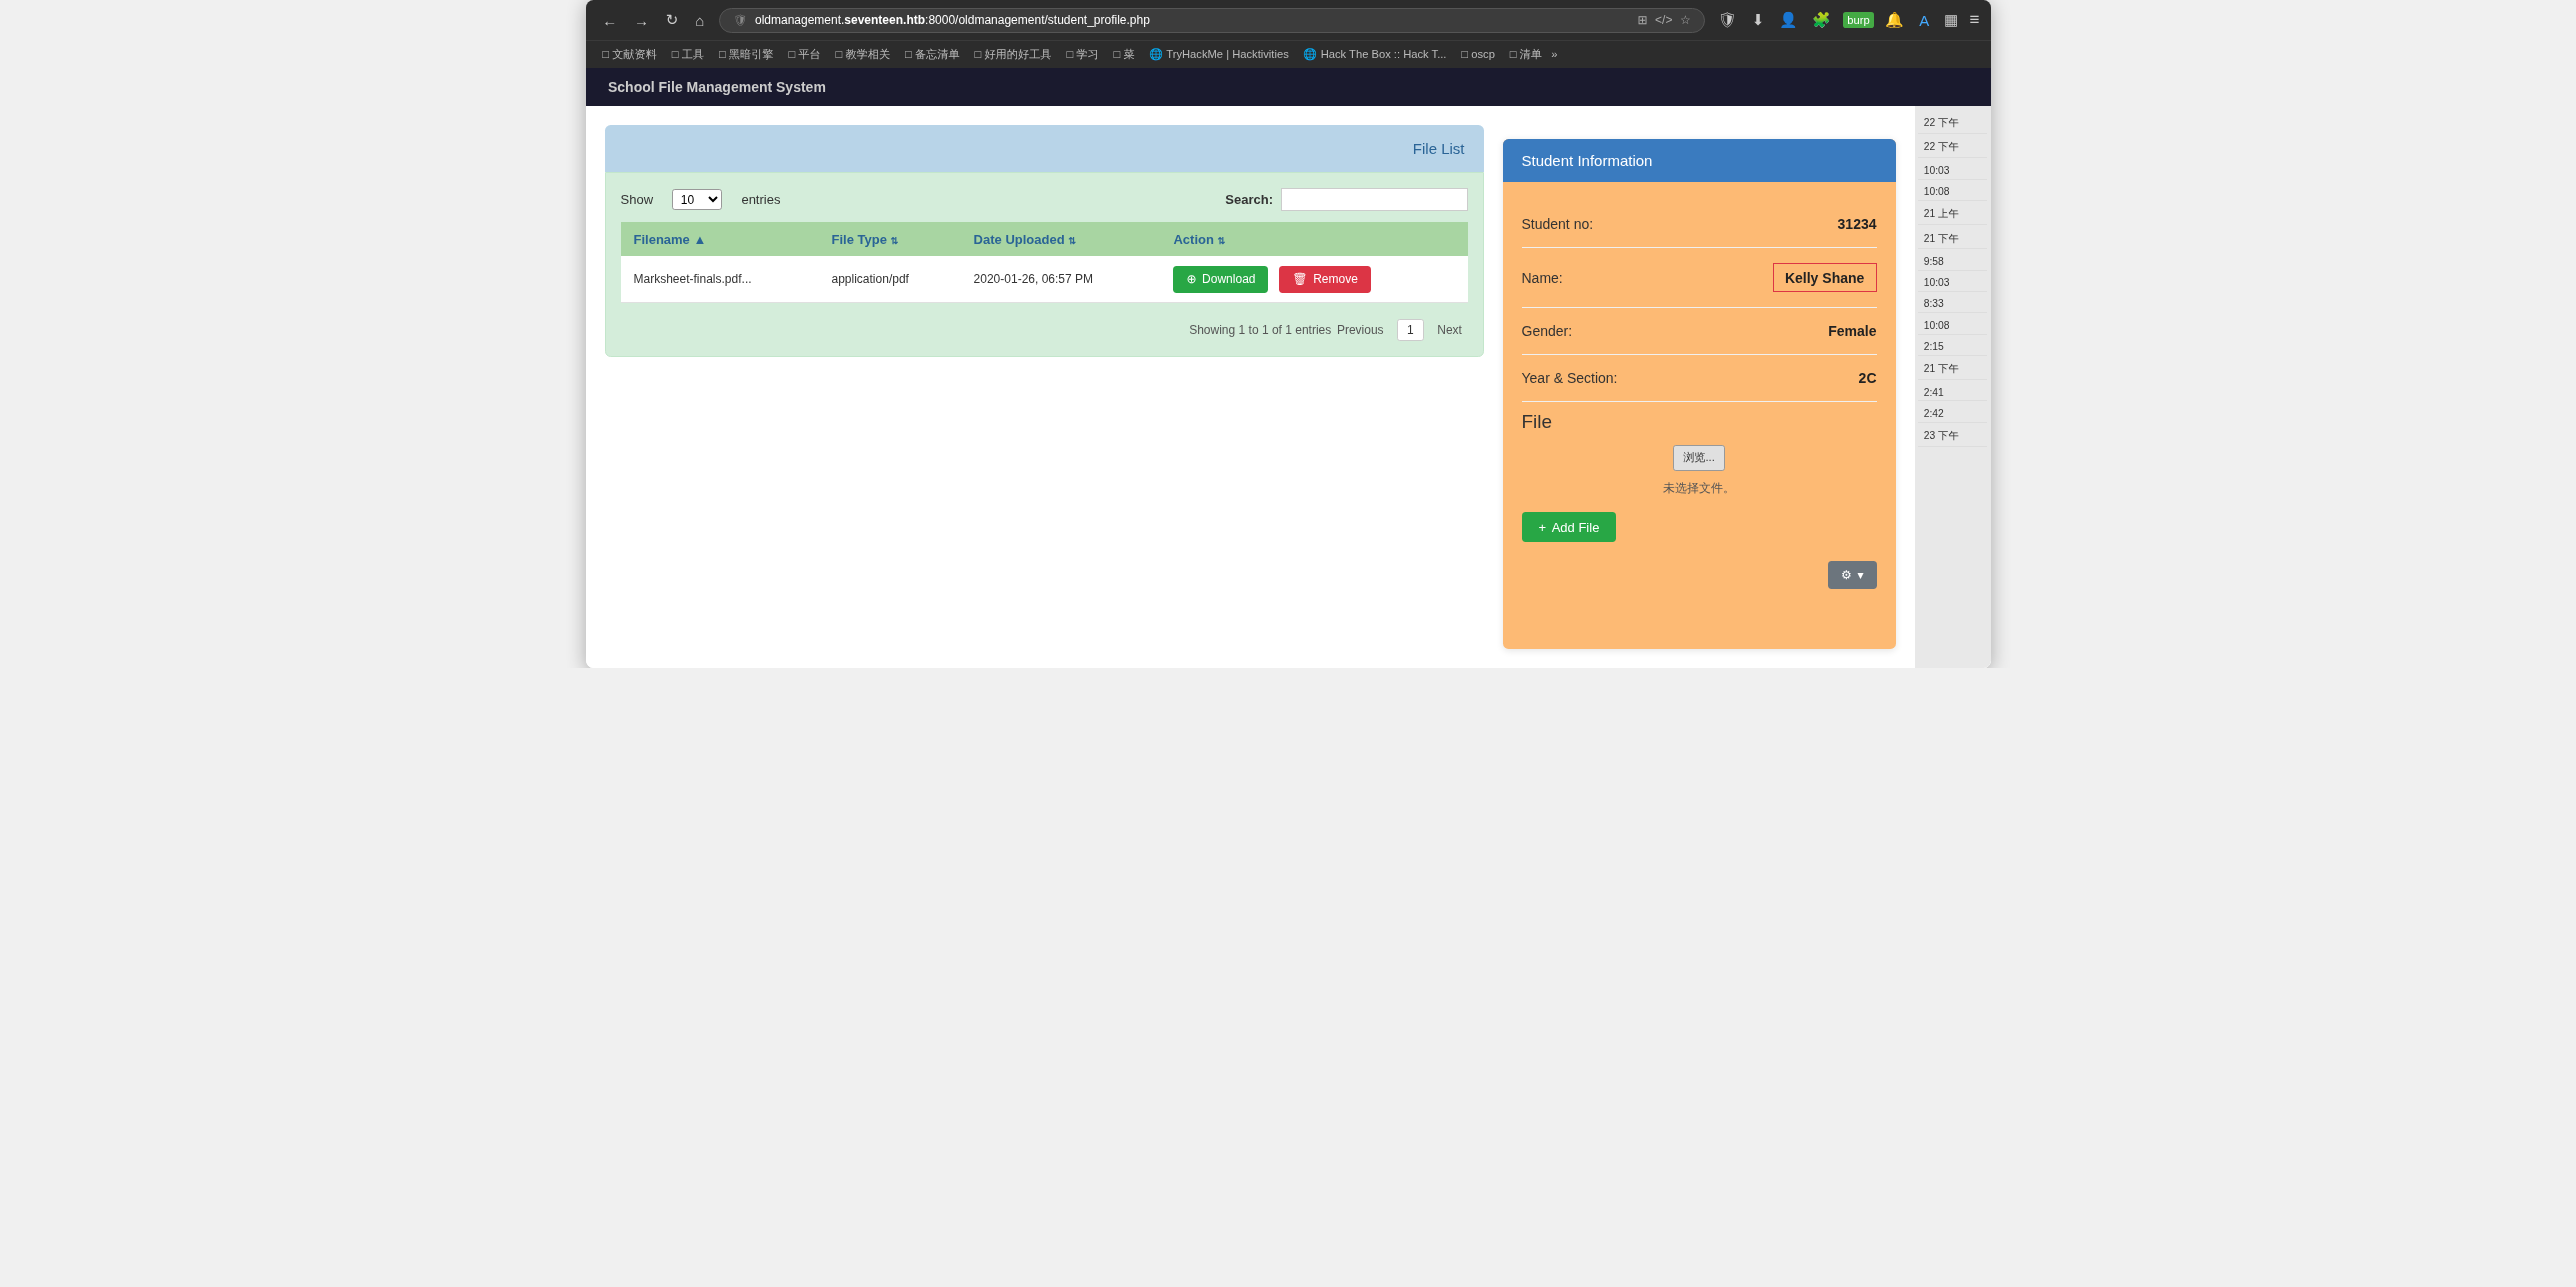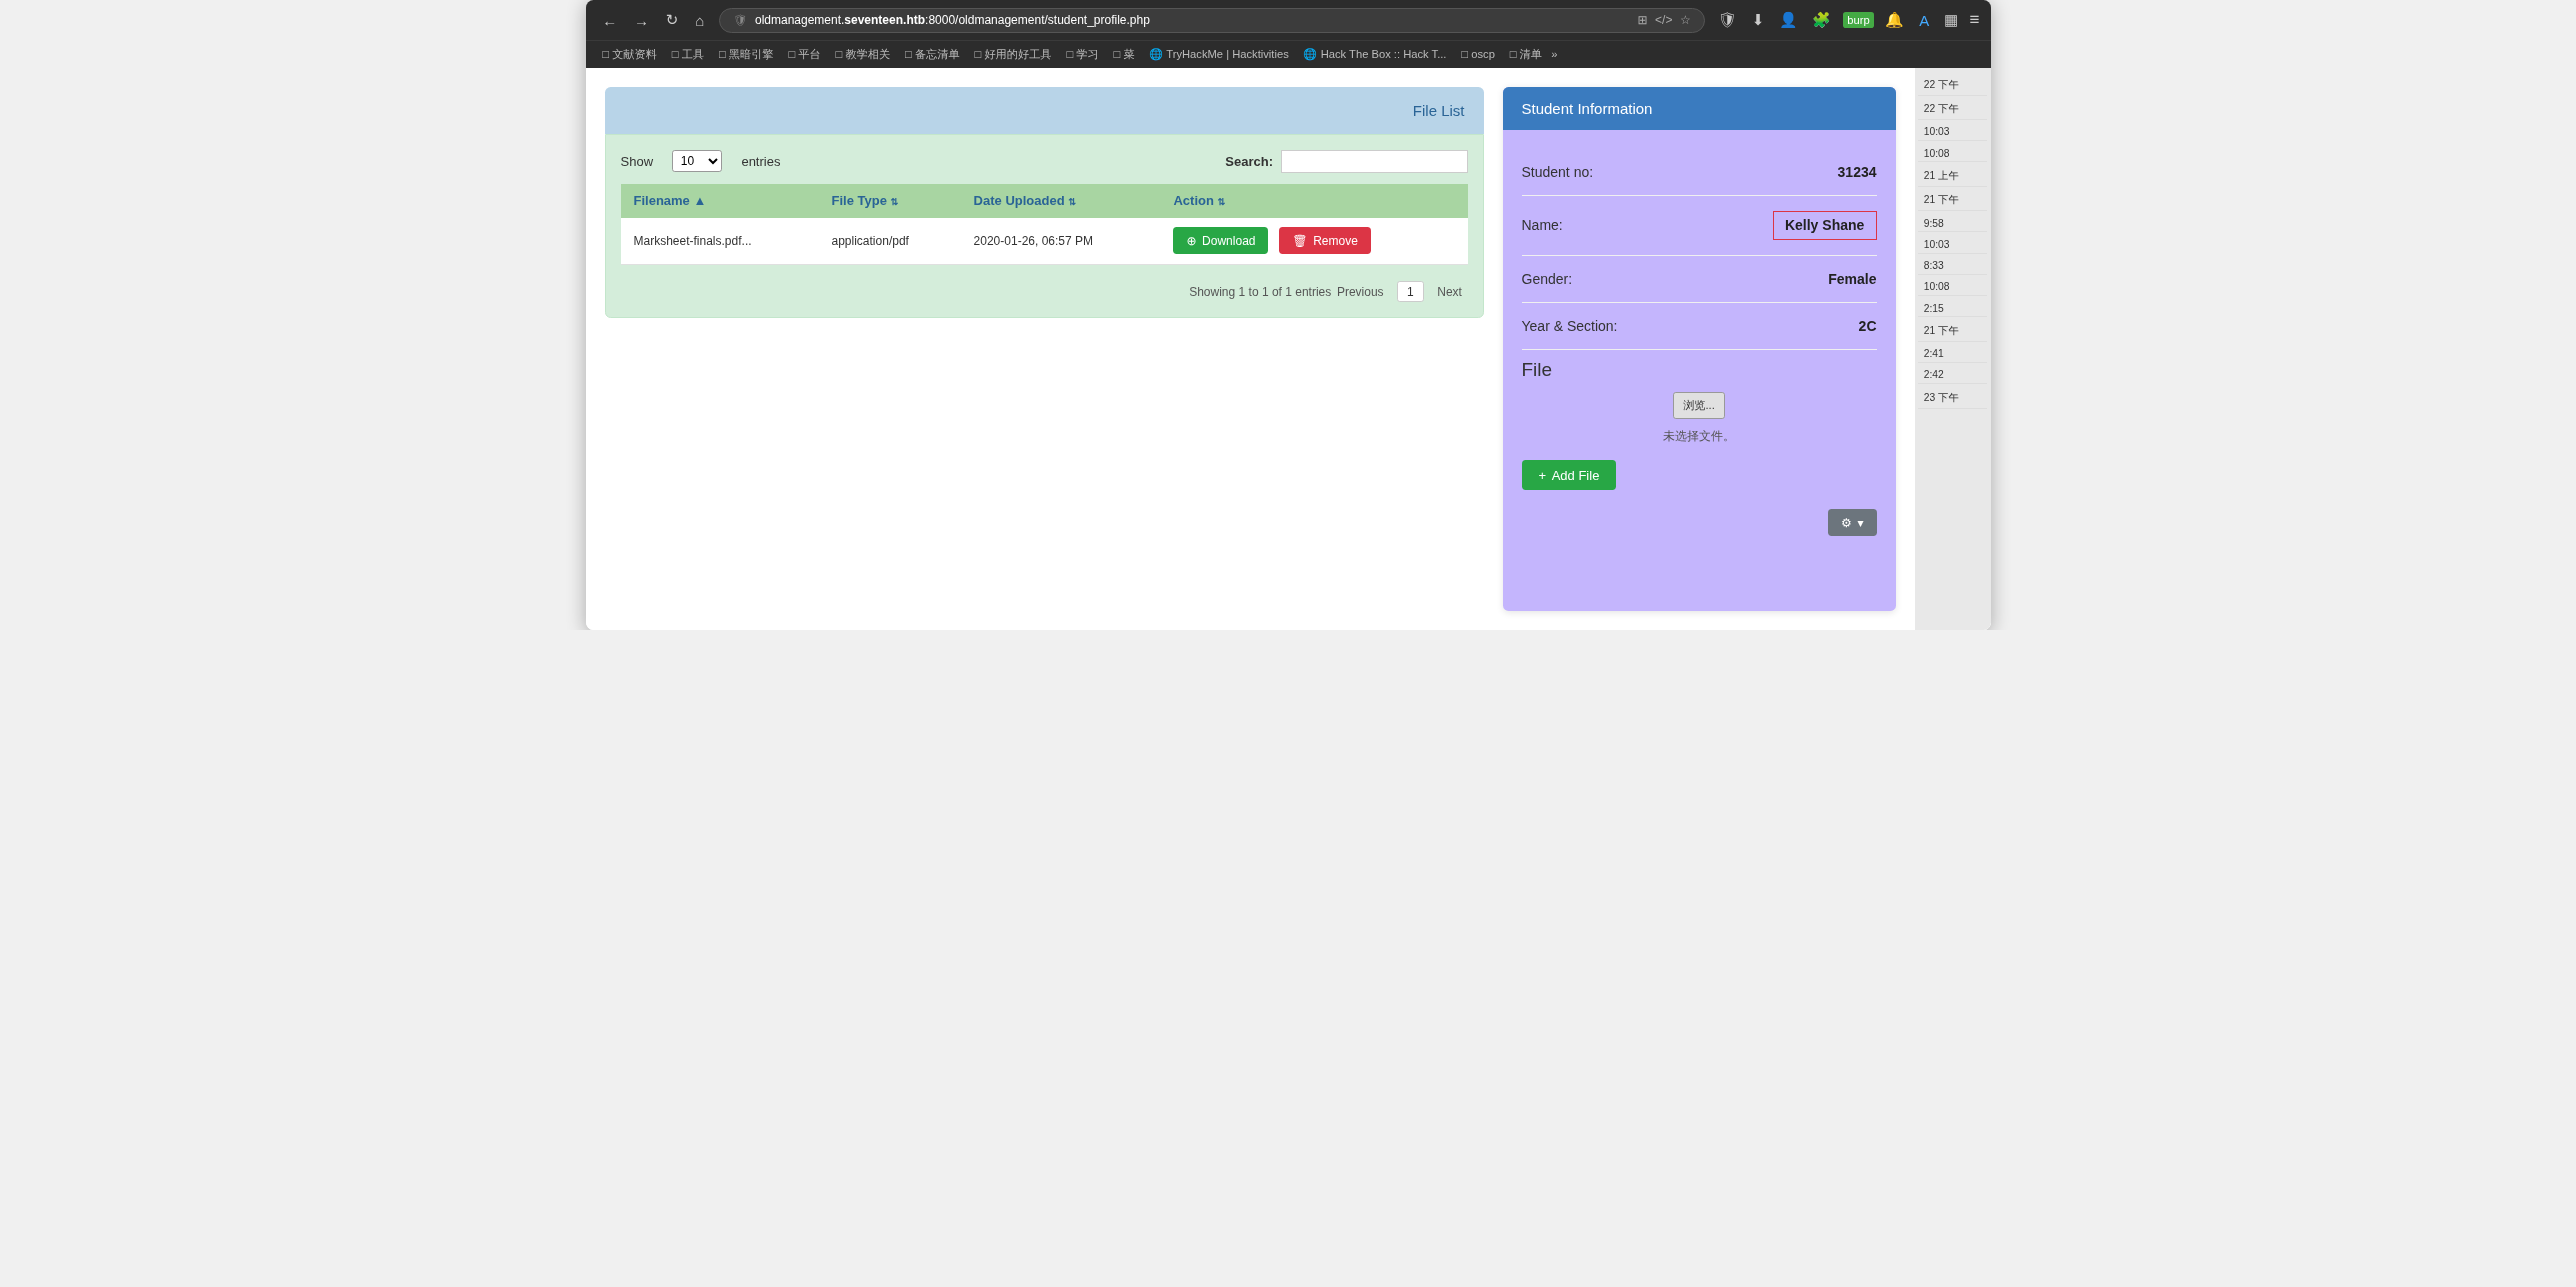--- a/index.html
+++ b/index.html
@@ -50,21 +50,21 @@
 
     .btn-download { background: #28a745; color: white; border: none; padding: 6.6px 13px; border-radius: 3.7px; cursor: pointer; font-size: 12px; display: inline-flex; align-items: center; gap: 5.6px; }
     .btn-remove { background: #dc3545; color: white; border: none; padding: 6.6px 13px; border-radius: 3.7px; cursor: pointer; font-size: 12px; display: inline-flex; align-items: center; gap: 5.6px; margin-left: 7.5px; }
 
     .table-footer { display: flex; justify-content: flex-end; align-items: center; margin-top: 16px; color: #555; font-size: 12px; }
     .pagination { display: flex; align-items: center; gap: 7.5px; }
     .pagination .prev-btn, .pagination .next-btn { color: #555; font-size: 12px; cursor: pointer; padding: 1.9px 5.6px; }
     .pagination .page-num { border: 0.9px solid #ccc; background: #fff; padding: 2.8px 9.4px; font-size: 12px; color: #333; border-radius: 2.8px; }
 
     
-    .right-panel { width: 393px; background: #c4b5fd; border-radius: 5.6px; overflow: hidden; box-shadow: 0 1.9px 7.5px rgba(0,0,0,0.1); }
+    .right-panel { width: 393px; background: #fdba74; border-radius: 5.6px; overflow: hidden; box-shadow: 0 1.9px 7.5px rgba(0,0,0,0.1); margin-top: 14px; }
 
     .student-info-header { background: #3a7bbf; color: white; padding: 13px 19px; font-size: 15px; font-weight: 500; }
 
     .student-info-body { padding: 19px; }
 
     .info-row { display: flex; justify-content: space-between; align-items: center; padding: 15px 0; border-bottom: 0.9px solid #f0f0f0; }
     .info-row:last-of-type { border-bottom: none; }
     .info-label { color: #333; font-size: 14px; }
     .info-value { font-weight: bold; font-size: 14px; color: #222; }
     .info-value.name-value { border: 1.9px solid #dc3545; padding: 5.6px 11.2px; color: #222; font-weight: bold; }
@@ -130,20 +130,23 @@
     <span class="bookmark-item">□ 好用的好工具</span>
     <span class="bookmark-item">□ 学习</span>
     <span class="bookmark-item">□ 菜</span>
     <span class="bookmark-item">🌐 TryHackMe | Hacktivities</span>
     <span class="bookmark-item">🌐 Hack The Box :: Hack T...</span>
     <span class="bookmark-item">□ oscp</span>
     <span class="bookmark-item">□ 清单</span>
     <span class="bookmark-more">»</span>
   </div>
 
+  <div class="app-header">
+    <span>School File Management System</span>
+  </div>
 
   <div style="background:#fff; display:flex;">
     <div class="main-content" style="flex:1;">
 
       <div class="left-panel">
         <div class="file-list-header">
           <span>File List</span>
         </div>
         <div class="file-list-body">
 

